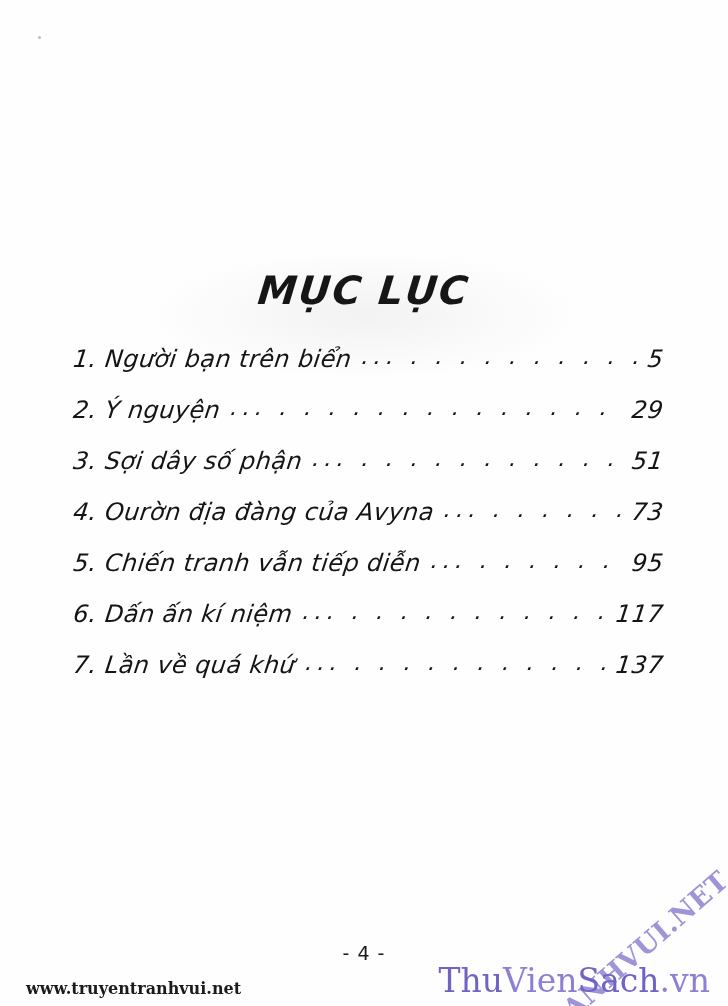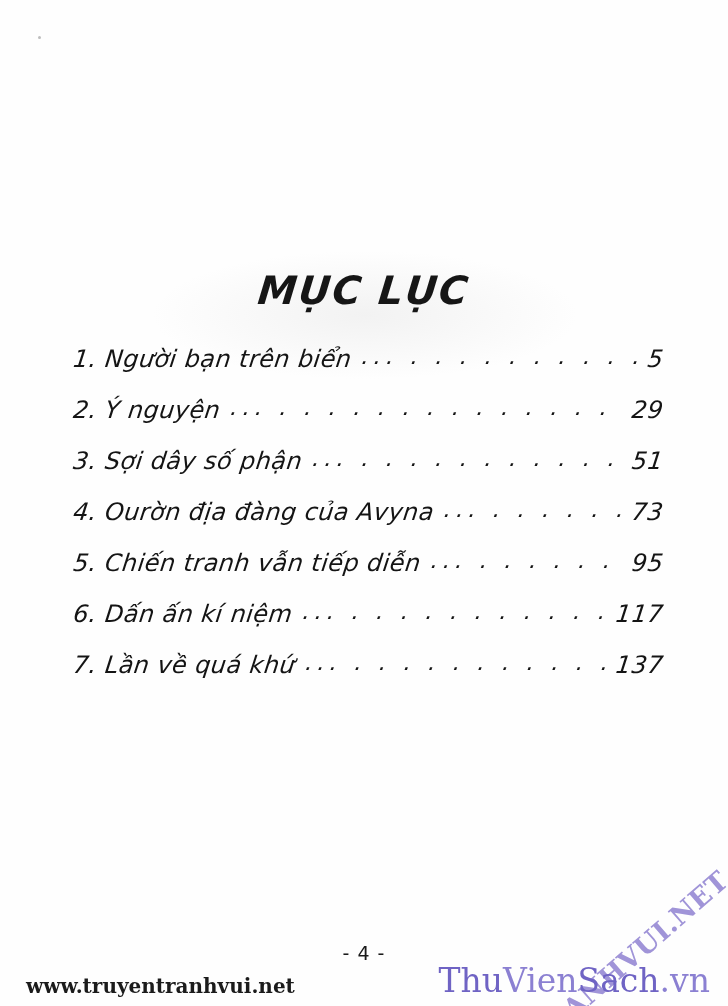--- a/index.html
+++ b/index.html
@@ -88,21 +88,21 @@
     font-family: "DejaVu Sans", sans-serif;
     font-size: 19px;
     color: #1a1a1a;
     letter-spacing: 1px;
   }
   .footer-url {
     position: absolute;
     left: 26px;
     bottom: 8px;
     font-family: "DejaVu Serif", serif;
-    font-size: 20px;
+    font-size: 16px;
     font-weight: bold;
     color: #1b1b1b;
   }
   .watermark-diag {
     position: absolute;
     right: -6px;
     bottom: 118px;
     transform: rotate(-41deg);
     transform-origin: 100% 100%;
     font-family: "DejaVu Serif", serif;

